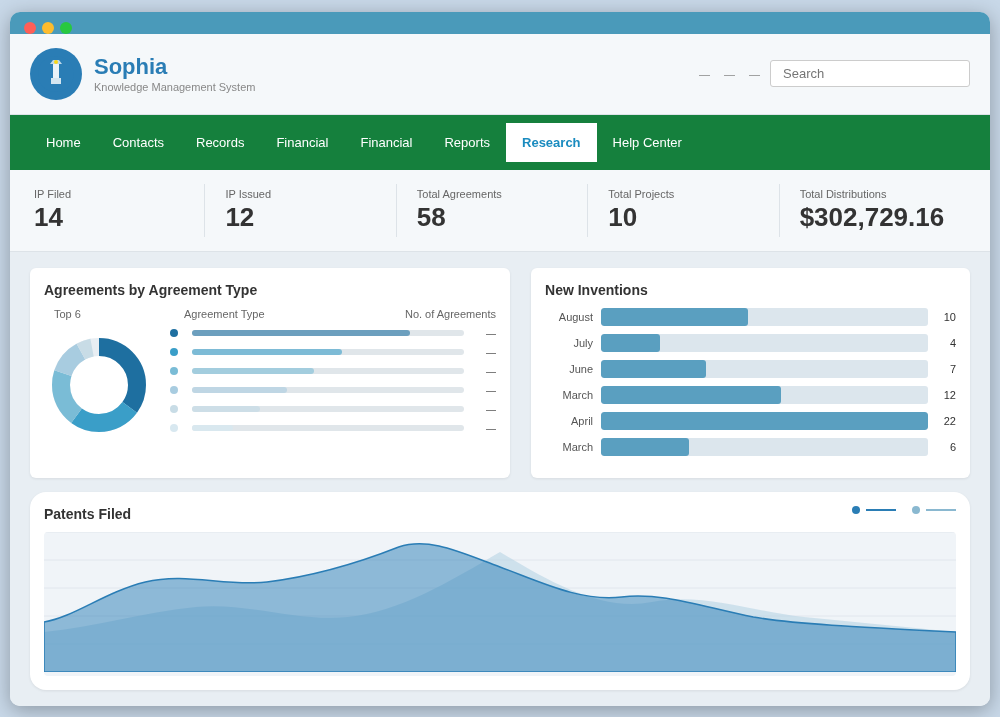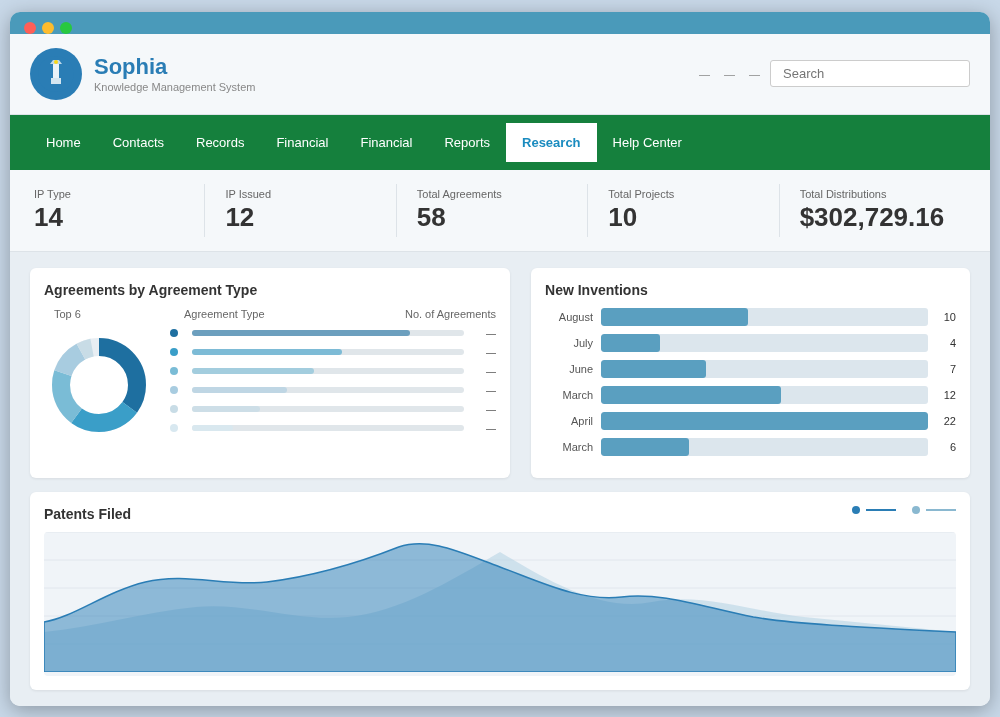--- a/index.html
+++ b/index.html
@@ -255,21 +255,21 @@
     .inv-count {
       width: 20px;
       font-size: 11px;
       color: #333;
       text-align: right;
     }
 
     
     .patents-panel {
       background: #fff;
-      border-radius: 6px;
+      border-radius: 16px;
       padding: 14px;
       box-shadow: 0 1px 3px rgba(0,0,0,0.08);
       position: relative;
     }
     .patents-legend {
       position: absolute;
       top: 14px;
       right: 14px;
       display: flex;
       gap: 16px;
@@ -355,21 +355,21 @@
     <div class="nav-item">Records</div>
     <div class="nav-item">Financial</div>
     <div class="nav-item">Financial</div>
     <div class="nav-item">Reports</div>
     <div class="nav-item active">Research</div>
     <div class="nav-item">Help Center</div>
   </div>
 
   <div class="stats-row">
     <div class="stat-item">
-      <div class="stat-label">IP Type</div>
+      <div class="stat-label">IP Filed</div>
       <div class="stat-value">14</div>
     </div>
     <div class="stat-item">
       <div class="stat-label">IP Issued</div>
       <div class="stat-value">12</div>
     </div>
     <div class="stat-item">
       <div class="stat-label">Total Agreements</div>
       <div class="stat-value">58</div>
     </div>

